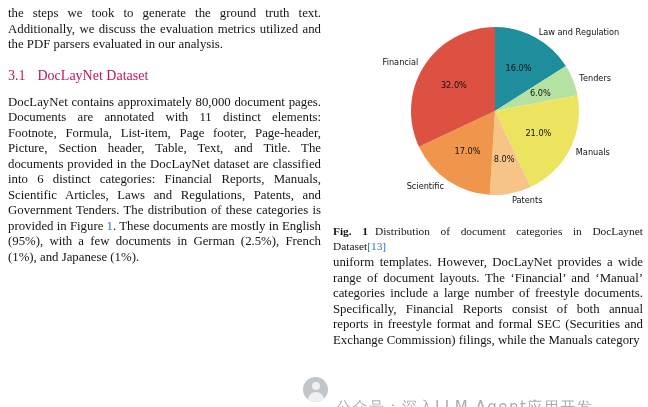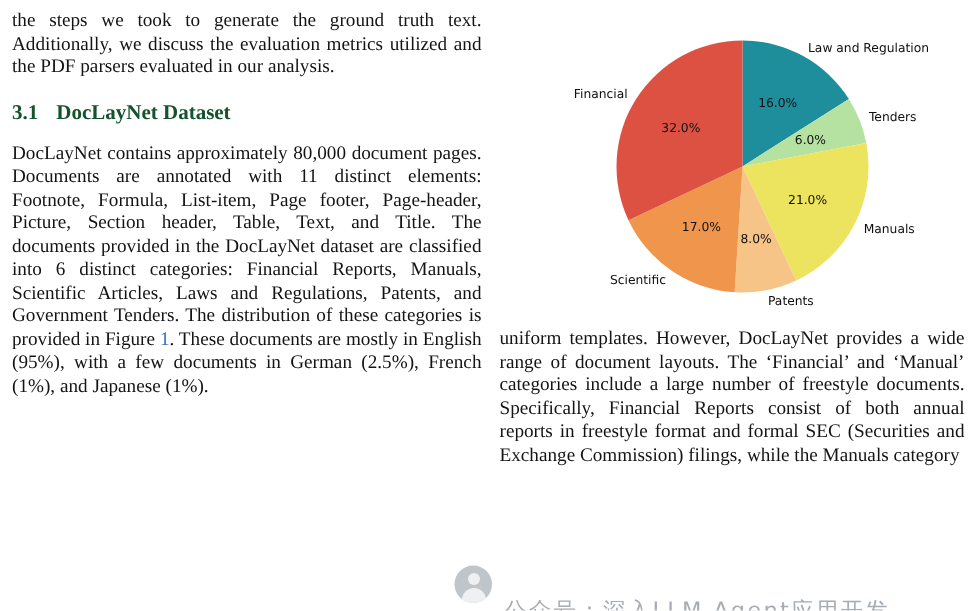--- a/index.html
+++ b/index.html
@@ -8,21 +8,21 @@
     position: relative; width: 648px; height: 407px; background: #ffffff;
     font-family: "Liberation Serif", serif; color: #121212;
   }
   .col-left  { position: absolute; left: 8px;  top: 6px; width: 313px; }
   .col-right { position: absolute; left: 333px; top: 2px; width: 310px; }
   .para {
     font-size: 12.8px; line-height: 15.5px; text-align: justify; color: #141414;
   }
   .para.indent { text-indent: 15px; }
   .heading {
-    font-size: 14px; font-weight: bold; color: #14532d;
+    font-size: 14px; font-weight: normal; color: #be185d;
     margin: 15px 0 11px 0; font-family: "Liberation Serif", serif;
   }
   .heading .secnum { margin-right: 12px; }
   .ref { color: #2f6fc1; text-decoration: none; cursor: pointer; }
   .figure { margin: 0; display: block; }
   .pie-svg { display: block; }
   .pct, .cat { font-family: "DejaVu Sans", sans-serif; font-size: 8.2px; fill: #111; }
   .caption {
     font-size: 11.4px; line-height: 14.5px; text-align: justify;
     margin-top: 8px; color: #141414;
@@ -81,20 +81,21 @@
           <path d="M 162 109 L 197.77 185.01 A 84 84 0 0 1 156.73 192.83 Z" fill="#f7c488"></path>
           <text x="171.1" y="159.9" text-anchor="middle" class="pct">8.0%</text>
           <text x="179.0" y="201.1" text-anchor="start" class="cat">Patents</text>
           <path d="M 162 109 L 156.73 192.83 A 84 84 0 0 1 85.99 144.77 Z" fill="#ef954c"></path>
           <text x="134.6" y="152.3" text-anchor="middle" class="pct">17.0%</text>
           <text x="111.0" y="187.0" text-anchor="end" class="cat">Scientific</text>
           <path d="M 162 109 L 85.99 144.77 A 84 84 0 0 1 162.00 25.00 Z" fill="#dd5143"></path>
           <text x="120.9" y="85.9" text-anchor="middle" class="pct">32.0%</text>
           <text x="85.4" y="63.4" text-anchor="end" class="cat">Financial</text>
         </svg>
+      <figcaption class="caption"><b>Fig. 1</b><span>Distribution of document categories in DocLaynet Dataset</span><a class="ref">[13]</a></figcaption>
     </figure>
 
     <p class="para">uniform templates. However, DocLayNet provides a wide range of document layouts. The ‘Financial’ and ‘Manual’ categories include a large number of freestyle documents. Specifically, Financial Reports consist of both annual reports in freestyle format and formal SEC (Securities and Exchange Commission) filings, while the Manuals category</p>
   </div>
 
   <div class="watermark">
     <span class="wm-icon">
       <span class="wm-head"></span>
       <span class="wm-body"></span>
     </span>

